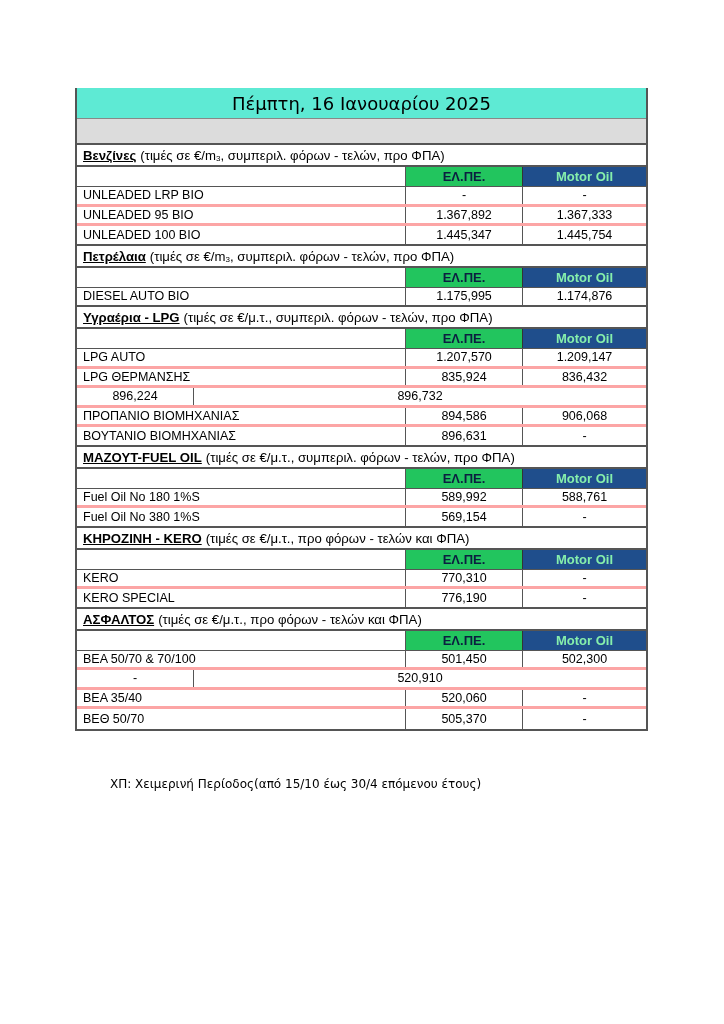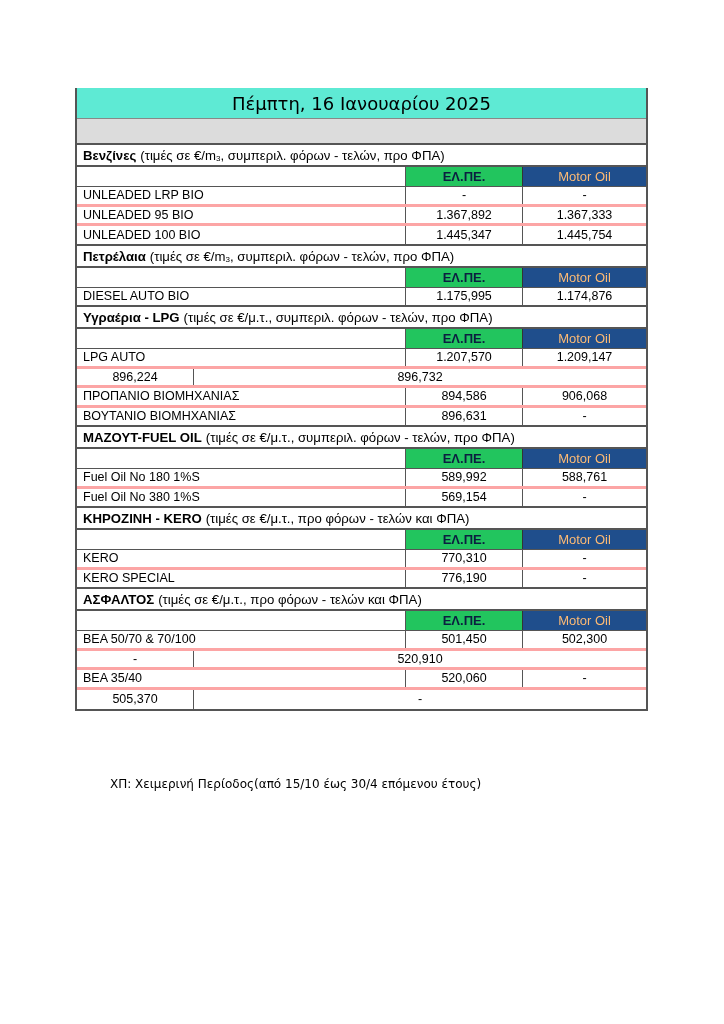--- a/index.html
+++ b/index.html
@@ -7,30 +7,30 @@
          font-family: "Liberation Sans", sans-serif; color: #000; }
   .sheet { position: absolute; left: 75px; top: 88px; width: 573px;
            border-left: 2px solid #555; border-right: 2px solid #555; border-bottom: 2px solid #555;
            box-sizing: border-box; }
   .title-row { height: 30px; background: #5eead4; border-bottom: 1px solid #888;
                display: flex; align-items: center; justify-content: center;
                font-family: "DejaVu Sans", sans-serif; font-size: 18px; }
   .grey-row { height: 24px; background: #dcdcdc; border-bottom: 2px solid #555; }
   .section-title { height: 22px; box-sizing: border-box; border-bottom: 2px solid #555;
                    display: flex; align-items: flex-end; padding: 0 0 2px 6px; font-size: 13.2px; white-space: nowrap; }
-  .section-title b { font-weight: bold; margin-right: 4px; }
+  .section-title b { font-weight: bold; text-decoration: underline; margin-right: 4px; }
   .section-title sup { font-size: 8px; }
   .row { display: flex; height: 19.5px; box-sizing: border-box; border-bottom: 3px solid #fca5a5; font-size: 12.5px; }
   .row:last-child { border-bottom: 2px solid #555; }
   .section:last-child .row:last-child { border-bottom: none; }
   .c1 { width: 329px; border-right: 1px solid #555; display: flex; align-items: center; padding-left: 6px; box-sizing: border-box; }
   .c2 { width: 117px; border-right: 1px solid #555; display: flex; align-items: center; justify-content: center; box-sizing: border-box; }
   .c3 { flex: 1; display: flex; align-items: center; justify-content: center; }
   .hdr .c2 { background: #22c55e; font-weight: bold; color: #0b1f40; border-right: 1px solid #333; }
-  .hdr .c3 { background: #1f4e8c; font-weight: normal; color: #fdba74; }
+  .hdr .c3 { background: #1f4e8c; font-weight: bold; color: #86efac; }
   .hdr { border-bottom: 1px solid #555; height: 20px; font-size: 13px; }
   .footnote { position: absolute; left: 110px; top: 777px; font-family: "DejaVu Sans", sans-serif; font-size: 12px; }
 </style>
 </head>
 <body>
 
 <div class="sheet">
   <div class="title-row">Πέμπτη, 16 Ιανουαρίου 2025</div>
   <div class="grey-row"></div>
   <div id="sections">
@@ -91,20 +91,25 @@
           <div class="c1"></div>
           <div class="c2">ΕΛ.ΠΕ.</div>
           <div class="c3">Motor Oil</div>
         </div>
         <div class="row">
           <div class="c1">LPG AUTO</div>
           <div class="c2">1.207,570</div>
           <div class="c3">1.209,147</div>
         </div>
         <div class="row">
+          <div class="c1">LPG ΘΕΡΜΑΝΣΗΣ</div>
+          <div class="c2">835,924</div>
+          <div class="c3">836,432</div>
+        </div>
+        <div class="row">
           <div class="c2">896,224</div>
           <div class="c3">896,732</div>
         </div>
         <div class="row">
           <div class="c1">ΠΡΟΠΑΝΙΟ ΒΙΟΜΗΧΑΝΙΑΣ</div>
           <div class="c2">894,586</div>
           <div class="c3">906,068</div>
         </div>
         <div class="row">
           <div class="c1">ΒΟΥΤΑΝΙΟ ΒΙΟΜΗΧΑΝΙΑΣ</div>
@@ -178,20 +183,21 @@
         <div class="row">
           <div class="c2">-</div>
           <div class="c3">520,910</div>
         </div>
         <div class="row">
           <div class="c1">ΒΕΑ 35/40</div>
           <div class="c2">520,060</div>
           <div class="c3">-</div>
         </div>
         <div class="row">
+          <div class="c1">ΒΕΘ 50/70</div>
           <div class="c2">505,370</div>
           <div class="c3">-</div>
         </div>
       </div>
     </div>
 </div>
 
 <div class="footnote">ΧΠ: Χειμερινή Περίοδος(από 15/10 έως 30/4 επόμενου έτους)</div>
 
 </body></html>

